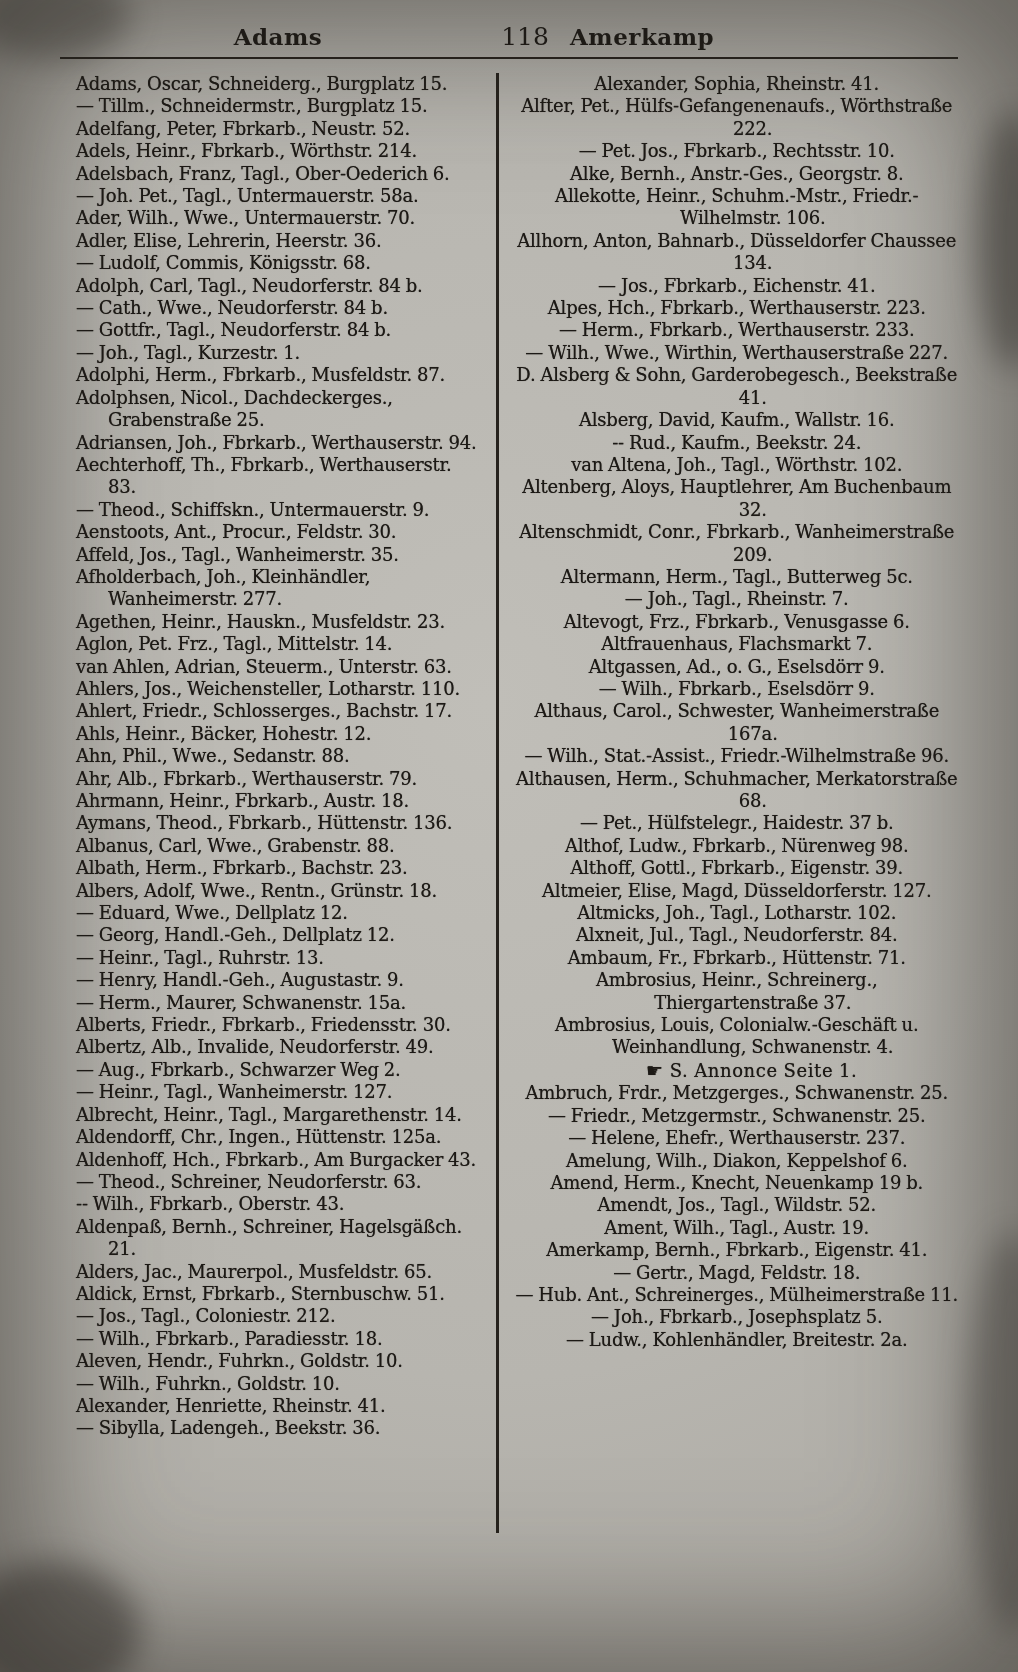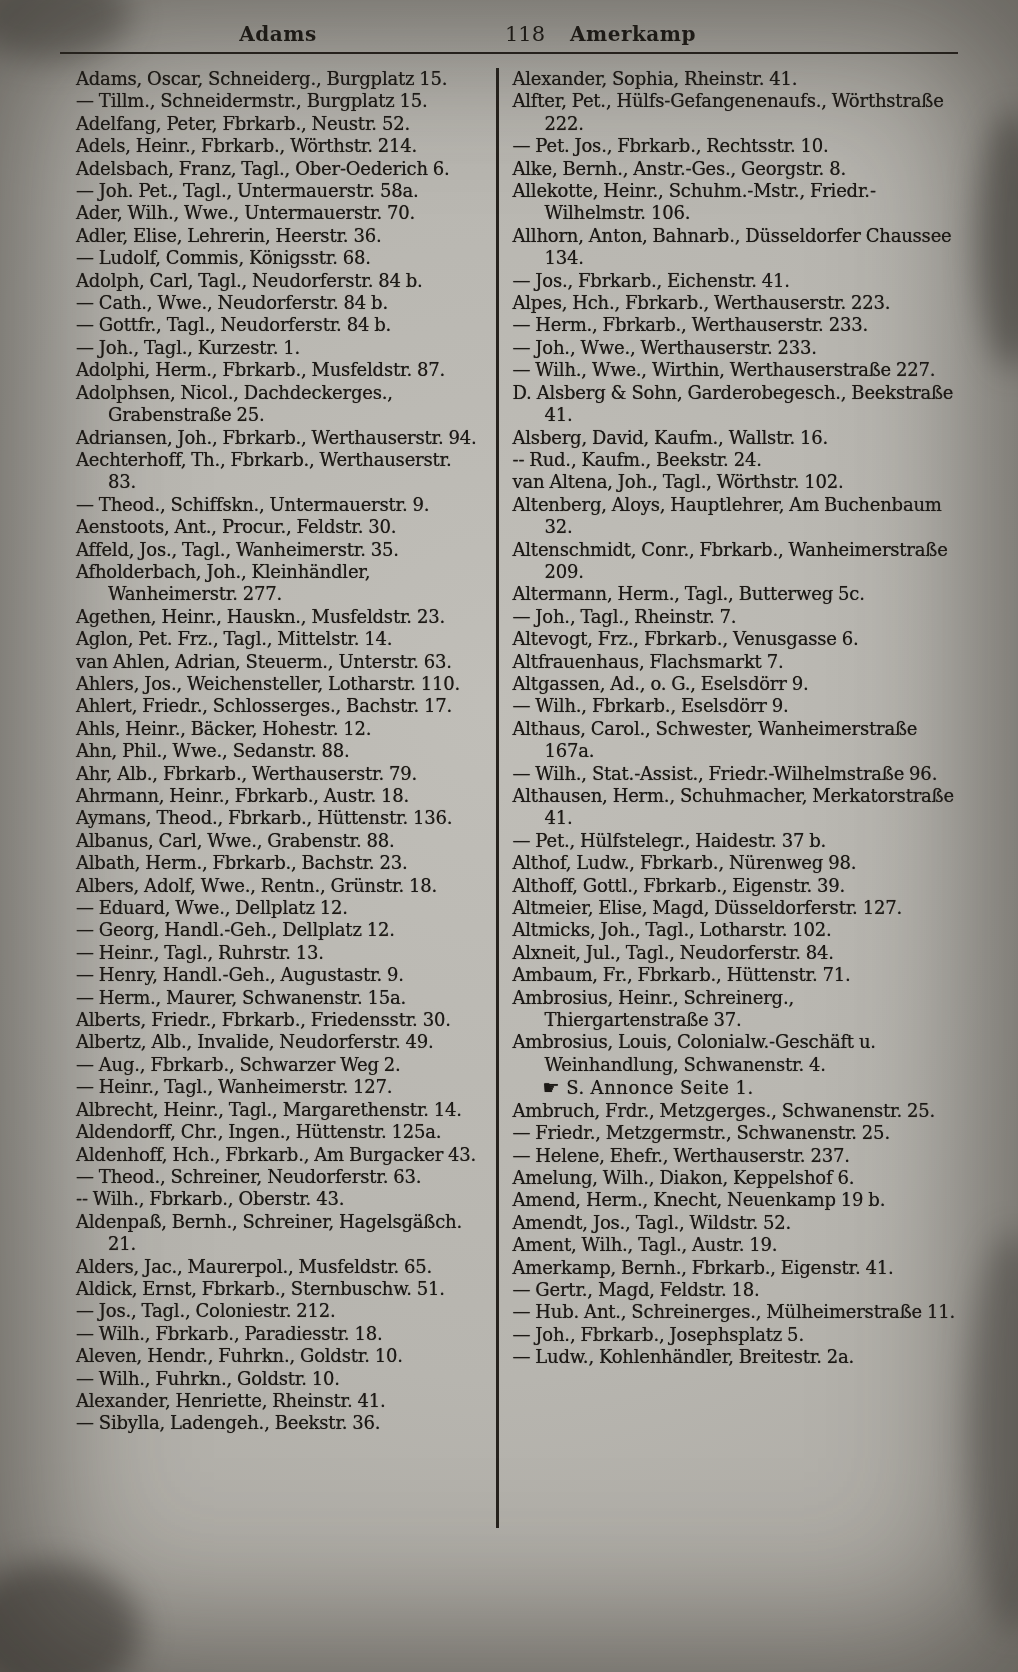--- a/index.html
+++ b/index.html
@@ -24,46 +24,46 @@
   .s3 { left: -30px; top: -30px; width: 160px; height: 90px; background: rgba(45,42,38,0.4); }
   .s4 { right: -40px; bottom: 40px; width: 90px; height: 400px; background: rgba(50,47,42,0.35); }
 
   .header {
     display: flex;
     align-items: baseline;
     padding: 22px 62px 4px 76px;
   }
   .running-head {
     font-weight: bold;
-    font-size: 20px;
+    font-size: 23px;
     letter-spacing: 0.5px;
   }
   .running-head.left  { width: 404px; text-align: center; }
   .running-head.right { flex: 1; text-align: left; }
   .page-number {
     width: 90px;
     text-align: center;
-    font-size: 21px;
+    font-size: 25px;
     font-weight: normal;
   }
   .header-rule {
     height: 0;
     border-bottom: 2.5px solid #26221d;
     margin: 2px 60px 0 60px;
   }
 
   .columns {
     display: flex;
     padding: 14px 57px 0 76px;
     min-height: 1500px;
     align-items: stretch;
   }
   .col { box-sizing: border-box; }
   .col-left  { width: 404px; }
-  .col-right { flex: 1; }
+  .col-right { flex: 1; text-align: center; }
   .divider {
     width: 2.5px;
     background: #26221d;
     margin: 0 14px 40px 16px;
   }
 
   .entry {
     margin: 0;
     font-size: 18px;
     line-height: 22.4px;
@@ -162,37 +162,36 @@
     <div class="col col-right">
         <p class="entry">Alexander, Sophia, Rheinstr. 41.</p>
         <p class="entry">Alfter, Pet., Hülfs-Gefangenenaufs., Wörthstraße 222.</p>
         <p class="entry">— Pet. Jos., Fbrkarb., Rechtsstr. 10.</p>
         <p class="entry">Alke, Bernh., Anstr.-Ges., Georgstr. 8.</p>
         <p class="entry">Allekotte, Heinr., Schuhm.-Mstr., Friedr.-Wilhelmstr. 106.</p>
         <p class="entry">Allhorn, Anton, Bahnarb., Düsseldorfer Chaussee 134.</p>
         <p class="entry">— Jos., Fbrkarb., Eichenstr. 41.</p>
         <p class="entry">Alpes, Hch., Fbrkarb., Werthauserstr. 223.</p>
         <p class="entry">— Herm., Fbrkarb., Werthauserstr. 233.</p>
-        <p class="entry">— Joh., Wwe., Werthauserstr. 233.</p>
         <p class="entry">— Wilh., Wwe., Wirthin, Werthauserstraße 227.</p>
         <p class="entry">D. Alsberg &amp; Sohn, Garderobegesch., Beekstraße 41.</p>
         <p class="entry">Alsberg, David, Kaufm., Wallstr. 16.</p>
         <p class="entry">-- Rud., Kaufm., Beekstr. 24.</p>
         <p class="entry">van Altena, Joh., Tagl., Wörthstr. 102.</p>
         <p class="entry">Altenberg, Aloys, Hauptlehrer, Am Buchenbaum 32.</p>
         <p class="entry">Altenschmidt, Conr., Fbrkarb., Wanheimerstraße 209.</p>
         <p class="entry">Altermann, Herm., Tagl., Butterweg 5c.</p>
         <p class="entry">— Joh., Tagl., Rheinstr. 7.</p>
         <p class="entry">Altevogt, Frz., Fbrkarb., Venusgasse 6.</p>
         <p class="entry">Altfrauenhaus, Flachsmarkt 7.</p>
         <p class="entry">Altgassen, Ad., o. G., Eselsdörr 9.</p>
         <p class="entry">— Wilh., Fbrkarb., Eselsdörr 9.</p>
         <p class="entry">Althaus, Carol., Schwester, Wanheimerstraße 167a.</p>
         <p class="entry">— Wilh., Stat.-Assist., Friedr.-Wilhelmstraße 96.</p>
-        <p class="entry">Althausen, Herm., Schuhmacher, Merkatorstraße 41.</p>
+        <p class="entry">Althausen, Herm., Schuhmacher, Merkatorstraße 68.</p>
         <p class="entry">— Pet., Hülfstelegr., Haidestr. 37 b.</p>
         <p class="entry">Althof, Ludw., Fbrkarb., Nürenweg 98.</p>
         <p class="entry">Althoff, Gottl., Fbrkarb., Eigenstr. 39.</p>
         <p class="entry">Altmeier, Elise, Magd, Düsseldorferstr. 127.</p>
         <p class="entry">Altmicks, Joh., Tagl., Lotharstr. 102.</p>
         <p class="entry">Alxneit, Jul., Tagl., Neudorferstr. 84.</p>
         <p class="entry">Ambaum, Fr., Fbrkarb., Hüttenstr. 71.</p>
         <p class="entry">Ambrosius, Heinr., Schreinerg., Thiergartenstraße 37.</p>
         <p class="entry">Ambrosius, Louis, Colonialw.-Geschäft u. Weinhandlung, Schwanenstr. 4.</p>
         <p class="entry entry-annonce"><span class="manicule">☛</span>S. Annonce Seite 1.</p>

